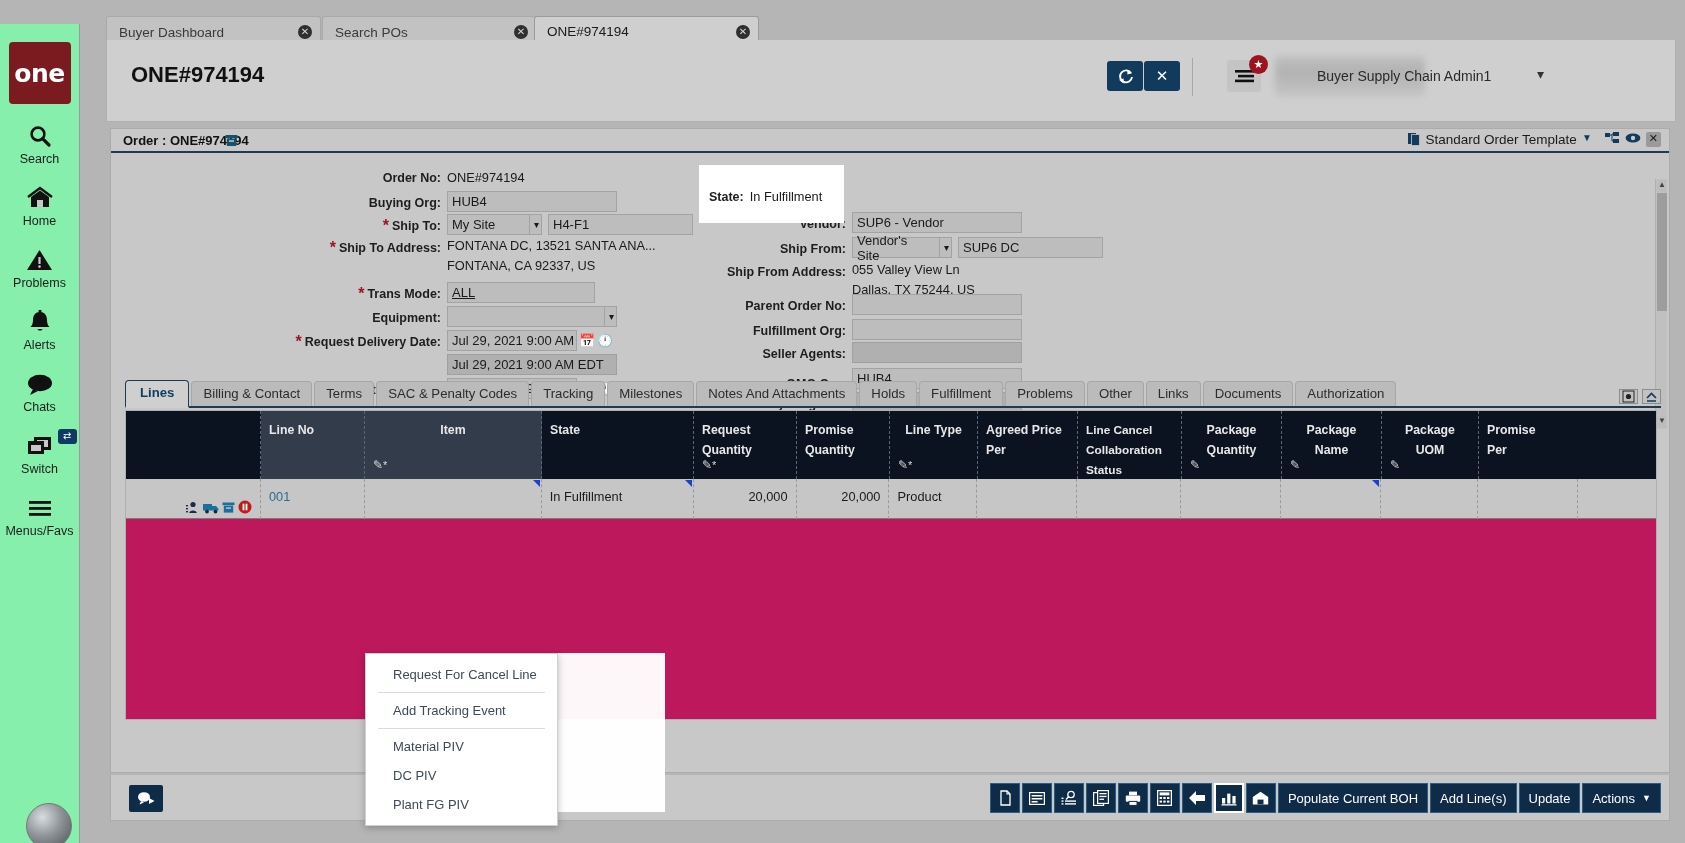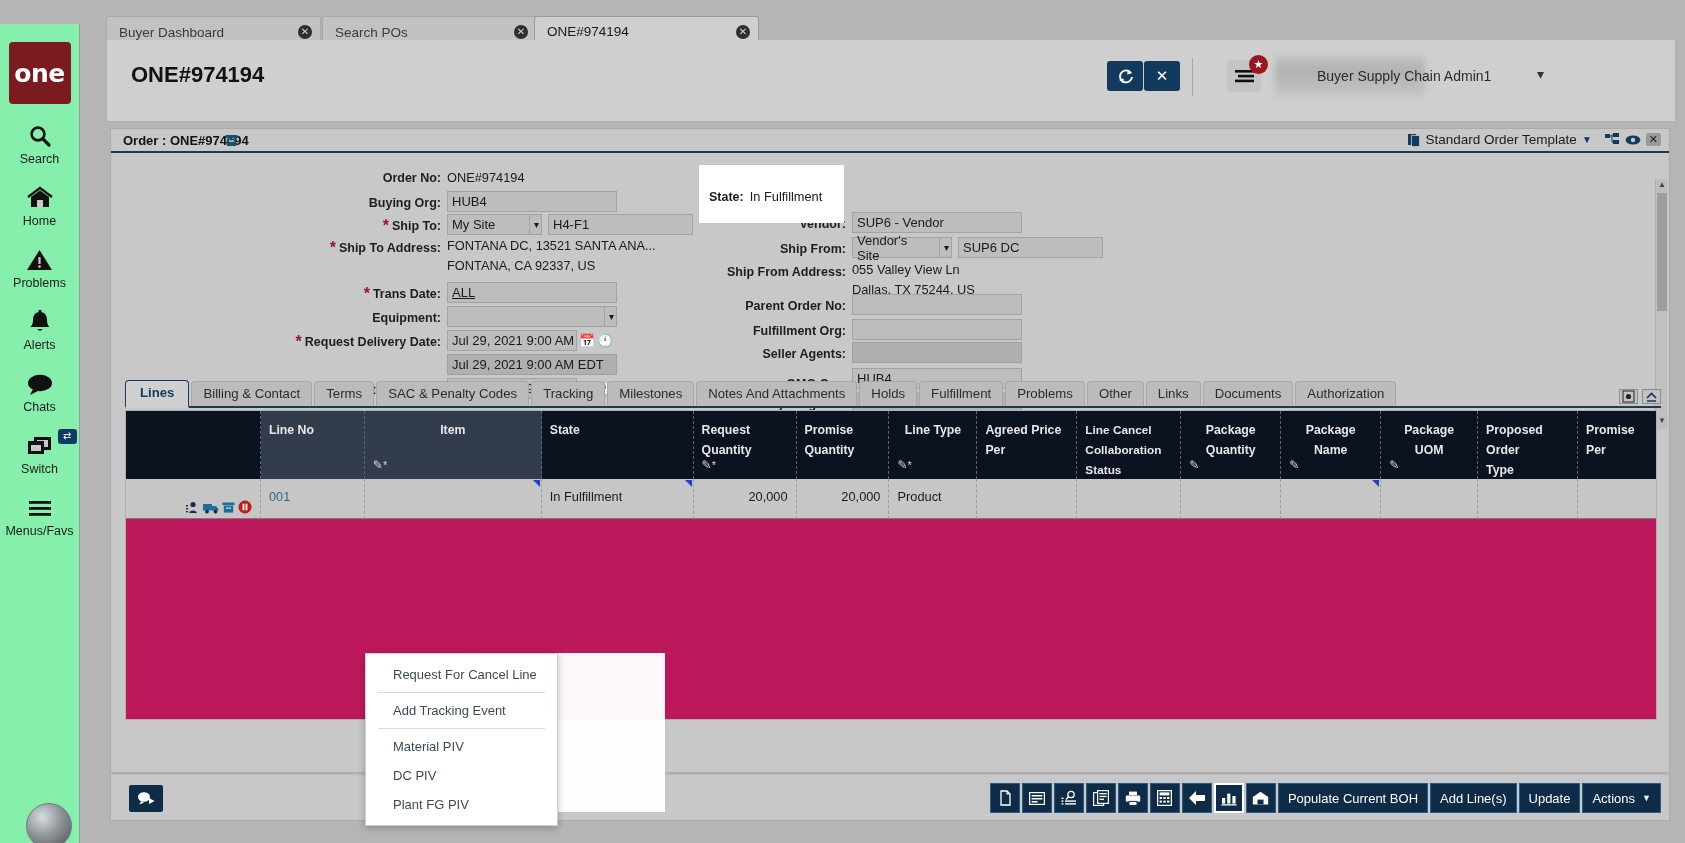--- a/index.html
+++ b/index.html
@@ -110,21 +110,21 @@
     background: #c8c8c8; border: 1px solid #ababab;
   }
   #content-titlebar {
     position: relative; height: 24px; border-bottom: 2px solid #1b3b57;
     background: #c8c8c8;
   }
   #order-title {
     position: absolute; left: 12px; top: 4px; font-size: 13px; font-weight: bold; color: #111;
   }
   #order-title-icon { position: absolute; left: 114px; top: 5px; color: #16526e; }
-  #template-area { position: absolute; right: 8px; top: 3px; display: flex; align-items: center; gap: 5px; }
+  #template-area { position: absolute; right: 8px; top: 3px; display: flex; gap: 5px; }
   #template-label { font-size: 13.5px; color: #1a1a1a; cursor: pointer; }
   .mini-icon { font-size: 12px; color: #123a5c; cursor: pointer; }
   #tpl-close { background:#9a9a9a; color:#1a1a1a; font-size:11px; padding:0 3px; border-radius:2px;}
 
   
   #form { position: relative; height: 240px; }
   .fieldrow { position: absolute; display: flex; align-items: center; height: 22px; }
   .flabel { font-size: 12.5px; font-weight: bold; color: #1d1d1d; text-align: right; white-space: nowrap; }
   .req { color: #9b1420; margin-right: 3px; font-weight: bold; }
   .finput {
@@ -444,23 +444,23 @@
 
       <div class="fieldrow" style="left:0px;top:84px;width:330px;justify-content:flex-end;">
         <span class="req">*</span>
         <span class="flabel">Ship To Address:</span>
       </div>
       <div class="ftext" style="position:absolute;left:336px;top:85px;">FONTANA DC, 13521 SANTA ANA...</div>
       <div class="ftext" style="position:absolute;left:336px;top:105px;">FONTANA, CA 92337, US</div>
 
       <div class="fieldrow" style="left:0px;top:130px;width:330px;justify-content:flex-end;">
         <span class="req">*</span>
-        <span class="flabel">Trans Date:</span>
-      </div>
-      <div class="finput" style="position:absolute;left:336px;top:129px;width:170px;text-decoration:underline;">ALL</div>
+        <span class="flabel">Trans Mode:</span>
+      </div>
+      <div class="finput" style="position:absolute;left:336px;top:129px;width:148px;text-decoration:underline;">ALL</div>
 
       <div class="fieldrow" style="left:0px;top:154px;width:330px;justify-content:flex-end;">
         <span class="flabel">Equipment:</span>
       </div>
       <div class="fselect" style="position:absolute;left:336px;top:153px;width:170px;">
         <span></span>
         <span class="caret">▾</span>
       </div>
 
       <div class="fieldrow" style="left:0px;top:178px;width:330px;justify-content:flex-end;">
@@ -623,24 +623,20 @@
         <div class="gcol ctr" style="width:100px;">
           <div class="ghtext" style="white-space:pre-line;">Package
 Name</div>
           <div class="gedit">✎</div>
         </div>
         <div class="gcol ctr" style="width:97px;">
           <div class="ghtext" style="white-space:pre-line;">Package
 UOM</div>
           <div class="gedit">✎</div>
         </div>
-        <div class="gcol" style="width:100px;">
-            <div class="ghtext" style="white-space:pre-line;">Proposed Order
-Type</div>
-          </div>
         <div class="gcol nobr" style="width:78px;">
             <div class="ghtext" style="white-space:pre-line;">Promise
 Per</div>
           </div>
       </div>
 
       <div id="gridrow">
         <div class="gcell" style="width:135px;">
           <div class="rowicons">
             <span>

